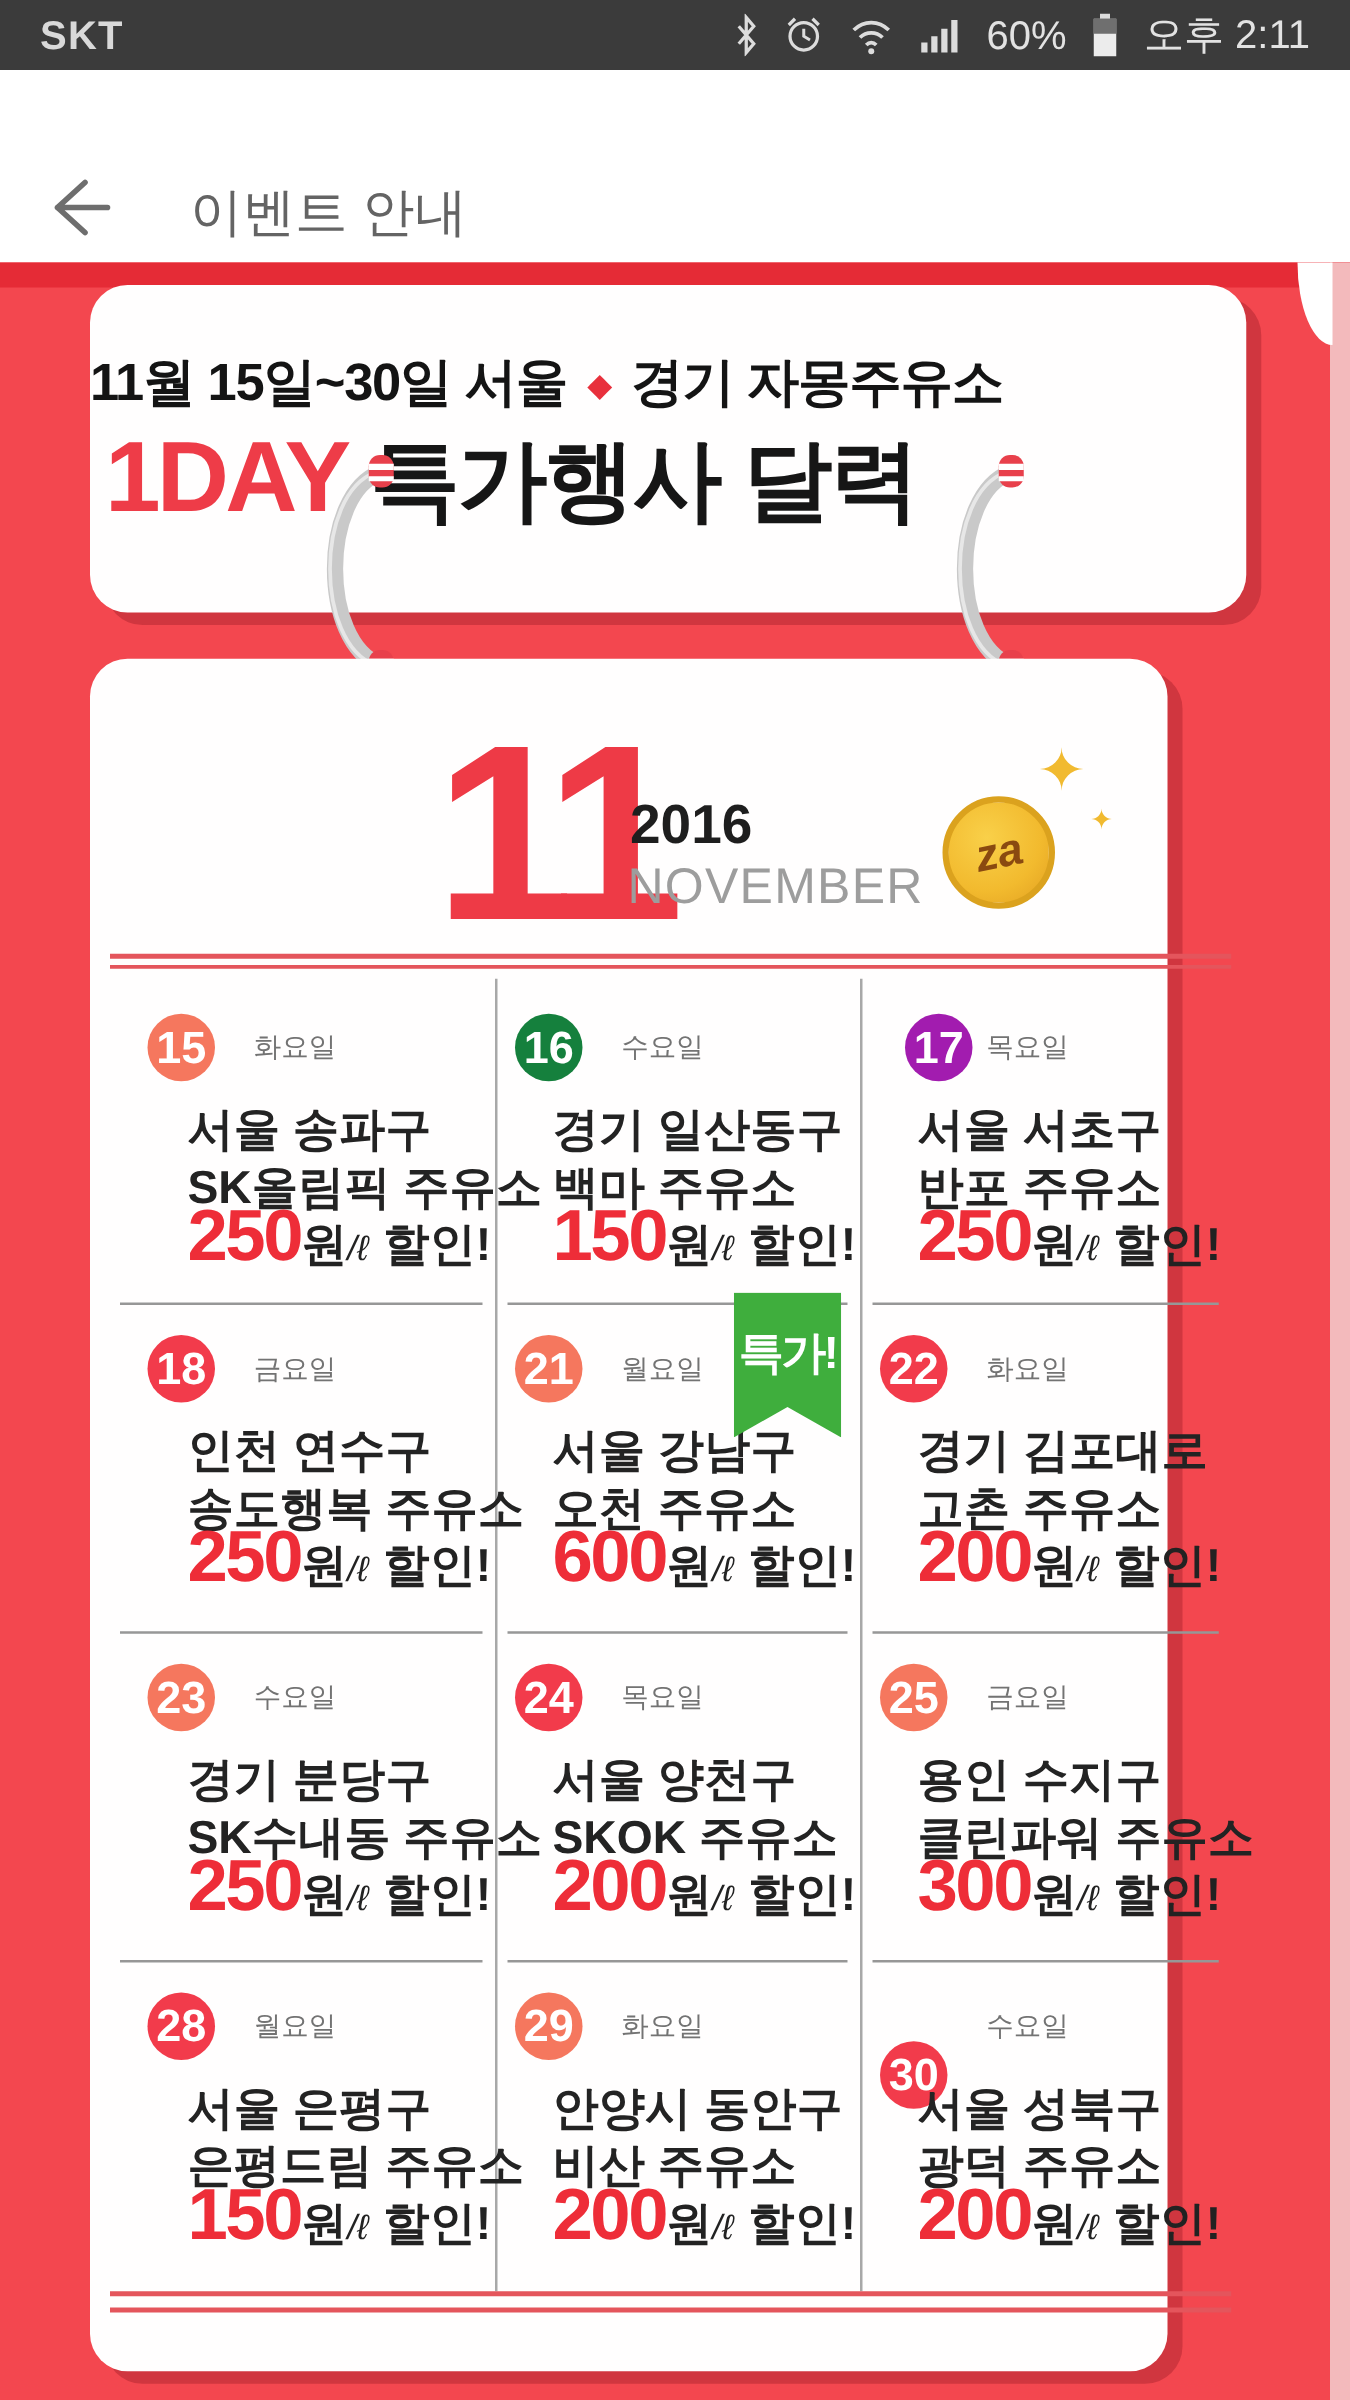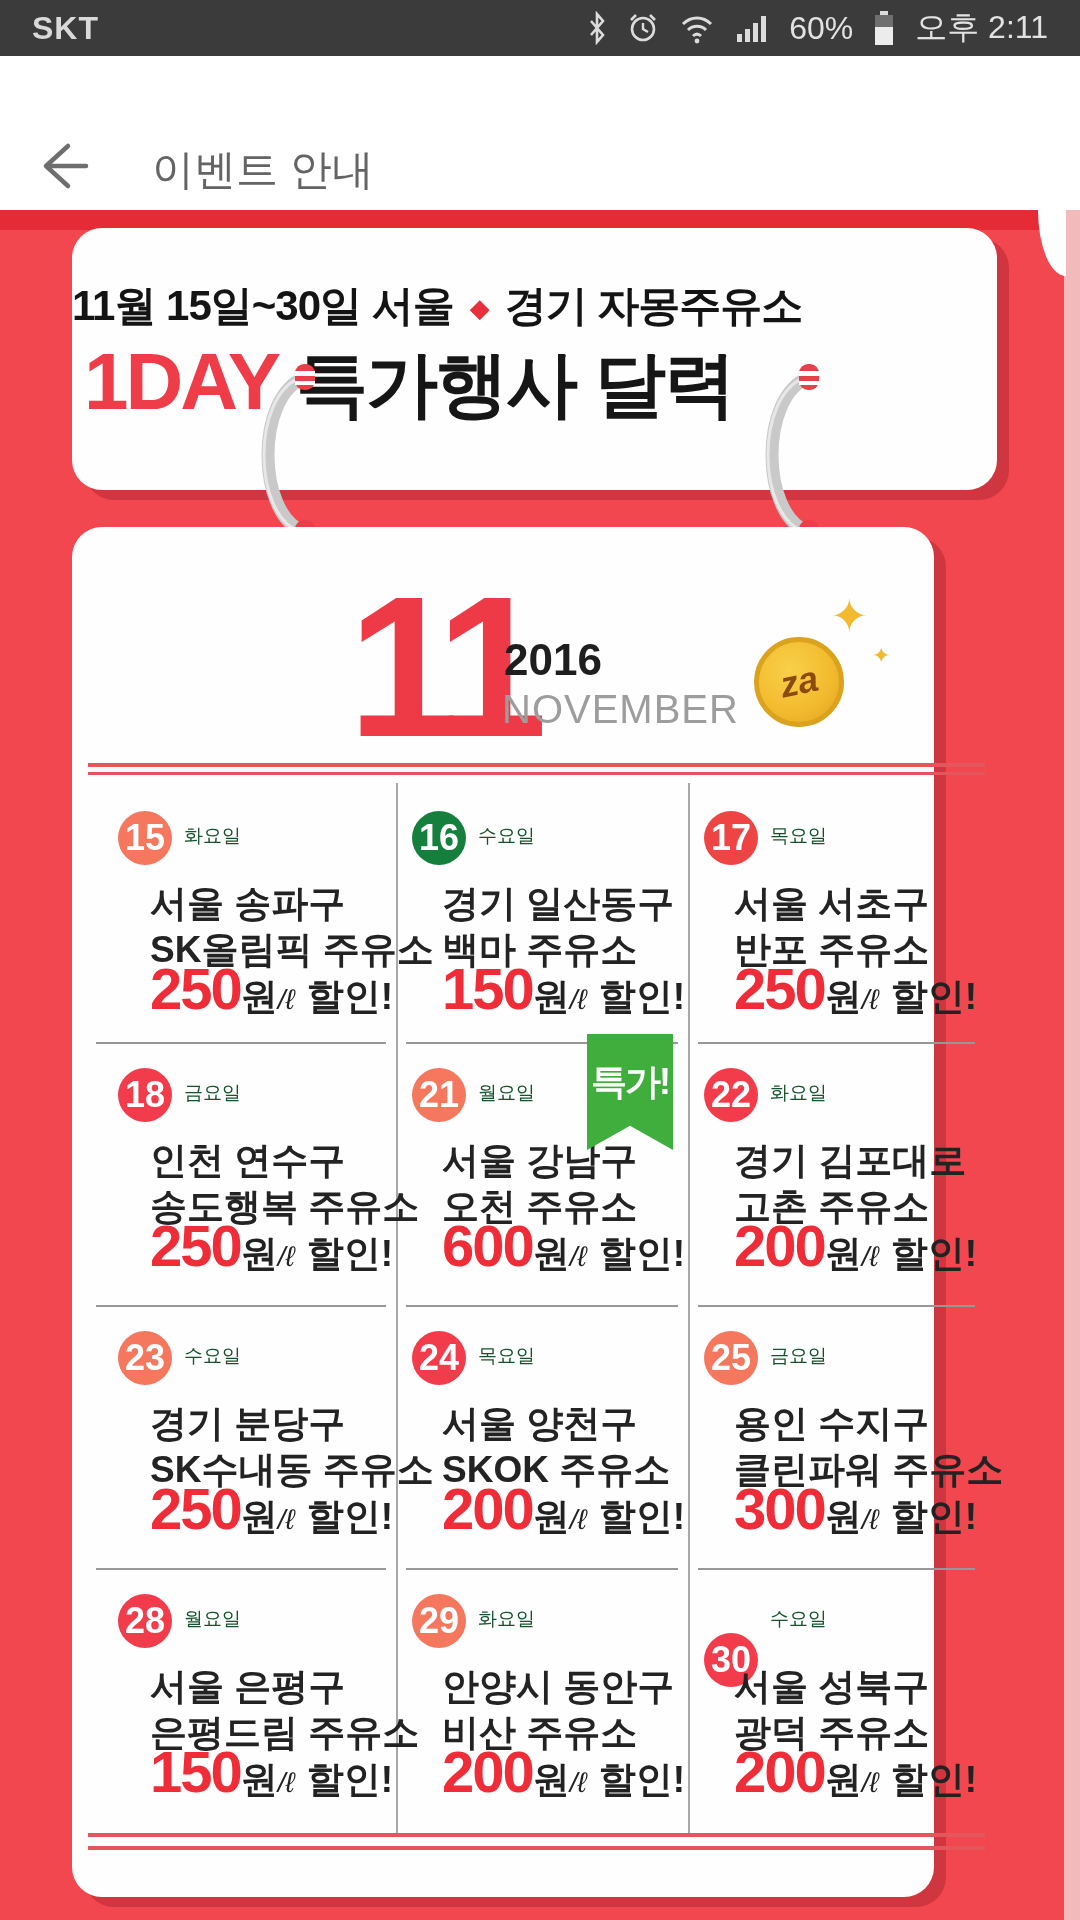--- a/index.html
+++ b/index.html
@@ -62,21 +62,21 @@
   .vline{position:absolute;background:#a8a8a8;width:2px;top:256px;height:1050px;}
   .vline1{left:324px;} .vline2{left:616px;}
   .hsep{position:absolute;background:#979797;height:2px;}
 
   
   .grid{position:absolute;left:16px;top:258px;width:897px;height:1048px;display:grid;
     grid-template-columns:308px 292px 297px;grid-template-rows:257px 263px 263px 265px;}
   .cell{position:relative;}
   .badge{position:absolute;top:26px;width:54px;height:54px;border-radius:50%;color:#ffffff;
     font-size:36px;font-weight:bold;display:flex;align-items:center;justify-content:center;}
-  .weekday{position:absolute;top:38px;font-size:19px;color:#14532d;}
+  .weekday{position:absolute;top:38px;font-size:22px;color:#737373;margin-left:19px;}
   .loc1{position:absolute;top:94px;font-size:37px;font-weight:bold;color:#232323;white-space:nowrap;}
   .loc2{position:absolute;top:140px;font-size:37px;font-weight:bold;color:#232323;white-space:nowrap;}
   .price-row{position:absolute;top:170px;display:flex;align-items:baseline;white-space:nowrap;}
   .price{font-size:58px;font-weight:800;color:#ee2d38;letter-spacing:-2px;}
   .unit{font-size:37px;font-weight:bold;color:#222222;}
   .per{font-size:28px;color:#222222;font-style:italic;}
   .suffix{font-size:37px;font-weight:bold;color:#222222;margin-left:12px;}
   .col0 .badge{left:30px;} .col0 .weekday{left:96px;} .col0 .loc1,.col0 .loc2,.col0 .price-row{left:62px;}
   .col1 .badge{left:16px;} .col1 .weekday{left:82px;} .col1 .loc1,.col1 .loc2,.col1 .price-row{left:46px;}
   .col2 .badge{left:16px;} .col2 .weekday{left:82px;} .col2 .loc1,.col2 .loc2,.col2 .price-row{left:46px;}
@@ -227,21 +227,21 @@
             <span class="loc2">백마 주유소</span>
             <span class="price-row">
               <span class="price">150</span>
               <span class="unit">원</span>
               <span class="per">/ℓ</span>
               <span class="suffix">할인!</span>
             </span>
 
           </div>
           <div class="cell col2">
-            <span class="badge" style="background: #ef4444;">17</span>
+            <span class="badge" style="background: #a21caf; margin-left: 20px;">17</span>
             <span class="weekday">목요일</span>
             <span class="loc1">서울 서초구</span>
             <span class="loc2">반포 주유소</span>
             <span class="price-row">
               <span class="price">250</span>
               <span class="unit">원</span>
               <span class="per">/ℓ</span>
               <span class="suffix">할인!</span>
             </span>
 

